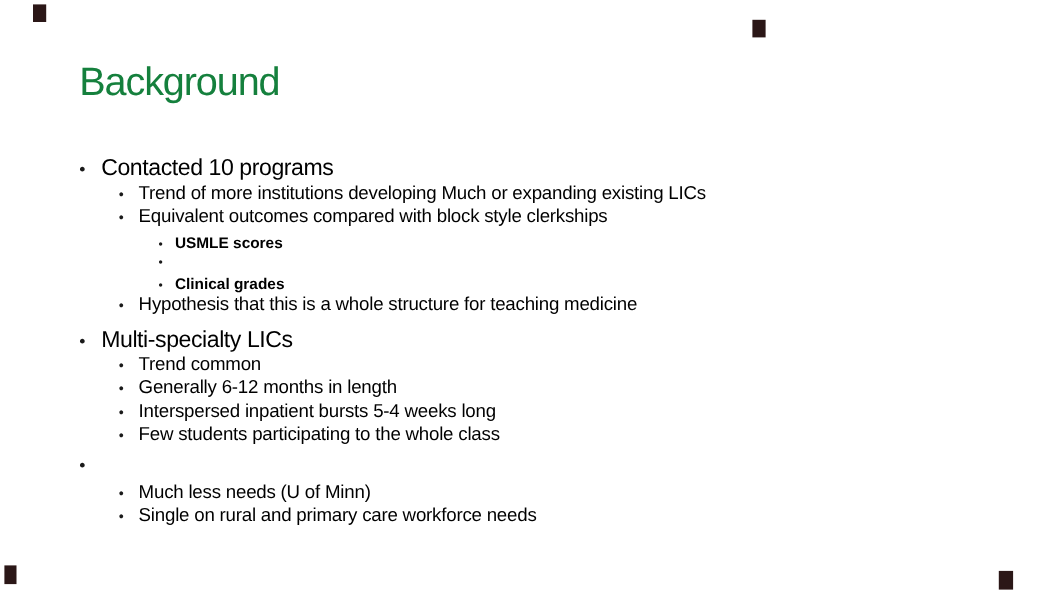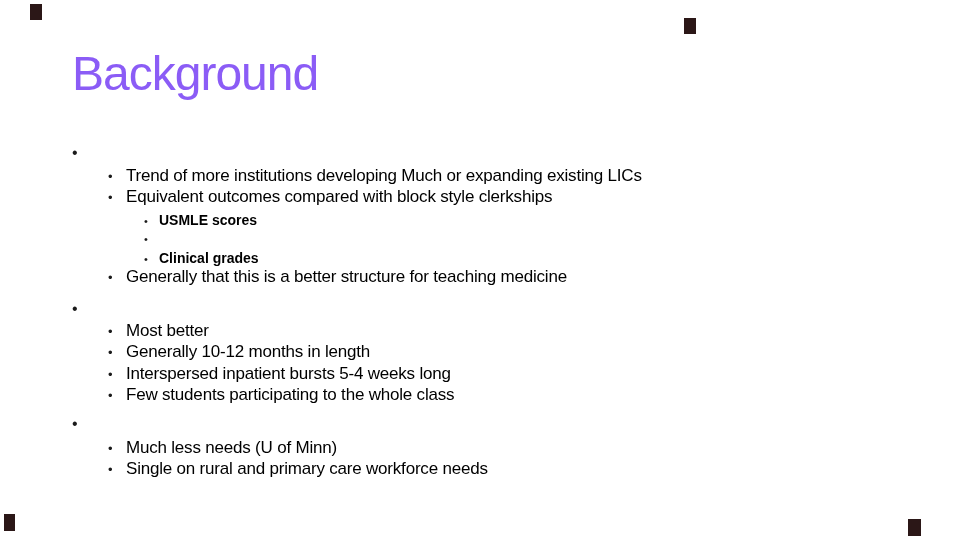--- a/index.html
+++ b/index.html
@@ -7,25 +7,25 @@
     position:relative;
     width:960px;height:540px;
     background:#ffffff;
     overflow:hidden;
     font-family:"Liberation Sans", sans-serif;
     color:#000000;
   }
   .title{
     position:absolute;
     left:72px;top:50px;
-    font-size:48px;
+    font-size:36px;
     font-weight:300;
     letter-spacing:-1px;
     line-height:48px;
-    color:#8b5cf6;
+    color:#15803d;
     white-space:nowrap;
   }
   .line{
     position:absolute;
     display:flex;
     align-items:baseline;
     white-space:nowrap;
   }
   .l1{left:72px;font-size:21px;line-height:26px;letter-spacing:-0.4px;}
   .l2{left:108px;font-size:17px;line-height:20px;letter-spacing:-0.2px;}
@@ -54,20 +54,21 @@
 
   <div class="mark tl"></div>
   <div class="mark tr"></div>
   <div class="mark bl"></div>
   <div class="mark br"></div>
 
   <div class="title">Background</div>
 
   <div class="line l1" style="top:140px">
     <span class="bullet">•</span>
+    <span>Contacted 10 programs</span>
   </div>
   <div class="line l2" style="top:166px">
     <span class="bullet">•</span>
     <span>Trend of more institutions developing Much or expanding existing LICs</span>
   </div>
   <div class="line l2" style="top:187px">
     <span class="bullet">•</span>
     <span>Equivalent outcomes compared with block style clerkships</span>
   </div>
   <div class="line l3" style="top:211px">
@@ -76,33 +77,34 @@
   </div>
   <div class="line l3" style="top:230px">
     <span class="bullet">•</span>
   </div>
   <div class="line l3" style="top:249px">
     <span class="bullet">•</span>
     <span>Clinical grades</span>
   </div>
   <div class="line l2" style="top:267px">
     <span class="bullet">•</span>
-    <span>Generally that this is a better structure for teaching medicine</span>
+    <span>Hypothesis that this is a whole structure for teaching medicine</span>
   </div>
 
   <div class="line l1" style="top:296px">
     <span class="bullet">•</span>
+    <span>Multi-specialty LICs</span>
   </div>
   <div class="line l2" style="top:321px">
     <span class="bullet">•</span>
-    <span>Most better</span>
+    <span>Trend common</span>
   </div>
   <div class="line l2" style="top:342px">
     <span class="bullet">•</span>
-    <span>Generally 10-12 months in length</span>
+    <span>Generally 6-12 months in length</span>
   </div>
   <div class="line l2" style="top:364px">
     <span class="bullet">•</span>
     <span>Interspersed inpatient bursts 5-4 weeks long</span>
   </div>
   <div class="line l2" style="top:385px">
     <span class="bullet">•</span>
     <span>Few students participating to the whole class</span>
   </div>
 

